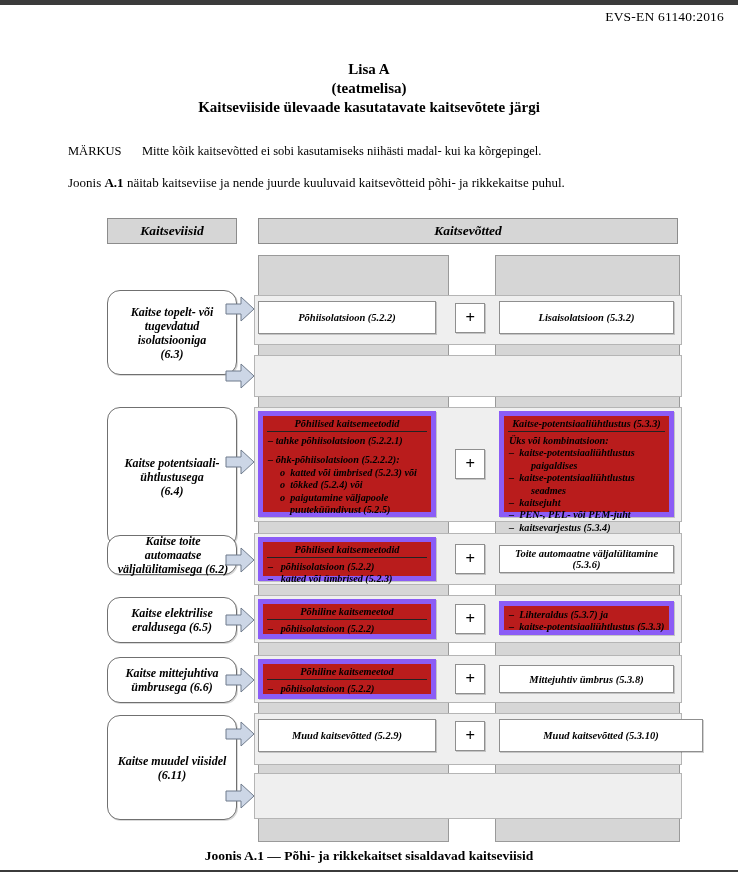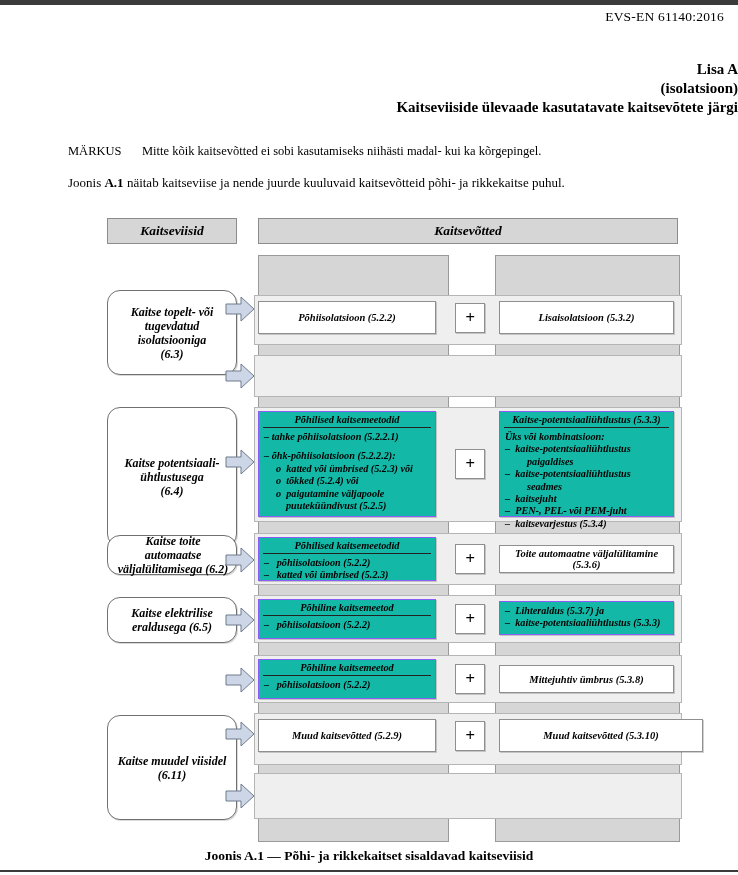--- a/index.html
+++ b/index.html
@@ -3,21 +3,21 @@
 <meta charset="utf-8">
 <style>
   html,body{margin:0;padding:0;background:#fff;}
   body{width:738px;height:875px;position:relative;overflow:hidden;
        font-family:"Liberation Serif",serif;color:#000;}
   .topbar{position:absolute;left:0;top:0;width:738px;height:5px;background:#3b3b3b;}
   .botline{position:absolute;left:0;top:870px;width:738px;height:2px;background:#3b3b3b;}
 
   .hdr-right{position:absolute;right:14px;top:9px;font-size:13.5px;letter-spacing:.2px;}
 
-  .title-block{position:absolute;left:0;top:60px;width:738px;text-align:right;}
+  .title-block{position:absolute;left:0;top:60px;width:738px;text-align:center;}
   .title-block div{font-weight:bold;font-size:15px;line-height:19px;}
 
   .note{position:absolute;left:68px;top:144px;width:620px;font-size:12.5px;}
   .note .lbl{display:inline-block;width:74px;}
   .lead{position:absolute;left:68px;top:175px;width:640px;font-size:13px;}
   .lead b{font-weight:bold;}
 
   
   #diagram{position:absolute;left:0;top:215px;width:738px;height:620px;font-style:italic;}
 
@@ -40,21 +40,21 @@
 
   .lbox{position:absolute;background:#fff;border:1.2px solid #707070;border-radius:13px;
         box-sizing:border-box;display:flex;align-items:center;justify-content:center;
         text-align:center;font-weight:bold;font-size:12px;line-height:14px;padding:2px 6px;
         box-shadow:1px 1px 0 rgba(0,0,0,.15);}
 
   .arrow{position:absolute;width:30px;height:26px;}
   .arrow svg{display:block;}
 
   
-  .ibox{position:absolute;background:#14b8a6;border:1px solid #8b5cf6;box-sizing:border-box;
+  .ibox{position:absolute;background:#b91c1c;border:5px solid #8b5cf6;box-sizing:border-box;
         box-shadow:1px 1px 0 rgba(0,0,0,.18);}
   .ibox .cap{font-weight:bold;font-size:10.3px;text-align:center;padding:2px 0 2px;
              border-bottom:1.4px solid #222;margin:0 4px;}
   .ibox .body{font-weight:bold;font-size:10.2px;line-height:12.4px;padding:3px 5px 2px;}
   .ibox .body .l{white-space:pre;}
   .ibox .body .ind{padding-left:12px;}
   .ibox .body .ind2{padding-left:22px;}
   .ibox .gap{height:7px;}
 
   .caption{position:absolute;left:0;top:848px;width:738px;text-align:center;
@@ -62,21 +62,21 @@
 </style>
 </head>
 <body>
 
 <div class="topbar"></div>
 
 <div class="hdr-right">EVS-EN 61140:2016</div>
 
 <div class="title-block">
   <div>Lisa A</div>
-  <div>(isolatsioon)</div>
+  <div>(teatmelisa)</div>
   <div>Kaitseviiside ülevaade kasutatavate kaitsevõtete järgi</div>
 </div>
 
 <div class="note">
   <span class="lbl">MÄRKUS</span><span>Mitte kõik kaitsevõtted ei sobi kasutamiseks niihästi madal- kui ka kõrgepingel.</span>
 </div>
 
 <div class="lead">
   <span>Joonis </span><b>A.1</b><span> näitab kaitseviise ja nende juurde kuuluvaid kaitsevõtteid põhi- ja rikkekaitse puhul.</span>
 </div>
@@ -182,20 +182,23 @@
         <div class="l">–   põhiisolatsioon (5.2.2)</div>
       </div>
     </div>
     <div class="plus" style="left: 455px; top: 389px; width: 30px; height: 30px;">+</div>
     <div class="ibox" style="left: 499px; top: 386px; width: 175px; height: 34px;">
       <div class="body">
         <div class="l">–  Lihteraldus (5.3.7) ja</div>
         <div class="l">–  kaitse-potentsiaaliühtlustus (5.3.3)</div>
       </div>
     </div>
+    <div class="lbox" style="left: 107px; top: 442px; width: 130px; height: 46px; flex-direction: column;">
+      <div>Kaitse mittejuhtiva ümbrusega (6.6)</div>
+    </div>
     <div class="rowwrap" style="left: 254px; top: 440px; width: 428px; height: 48px;"></div>
     <div class="arrow" style="left: 225px; top: 452px; width: 30px; height: 26px;">
       <svg width="30" height="26" viewBox="0 0 30 26">
         <path d="M1 8 H16 V1 L29 13 L16 25 V18 H1 Z" fill="#ccd6e6" stroke="#6f7b8c" stroke-width="1"></path>
       </svg>
     </div>
     <div class="ibox" style="left: 258px; top: 444px; width: 178px; height: 40px;">
       <div class="cap">Põhiline kaitsemeetod</div>
       <div class="body">
         <div class="l">–   põhiisolatsioon (5.2.2)</div>

